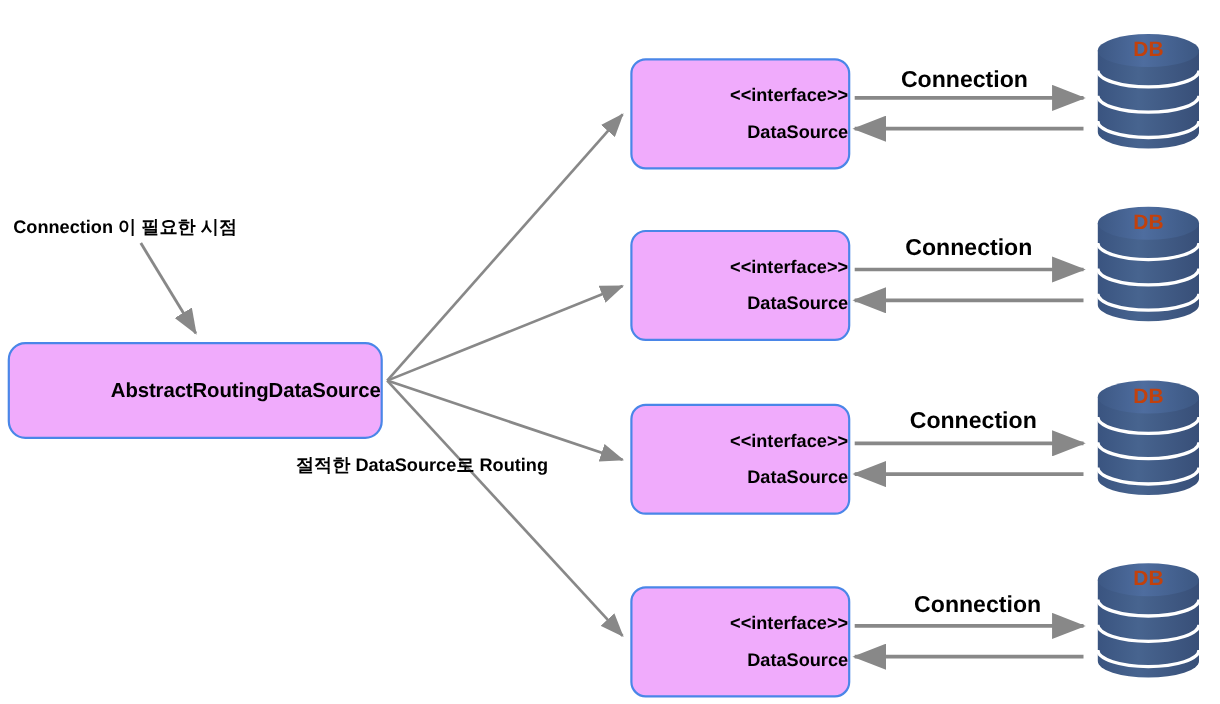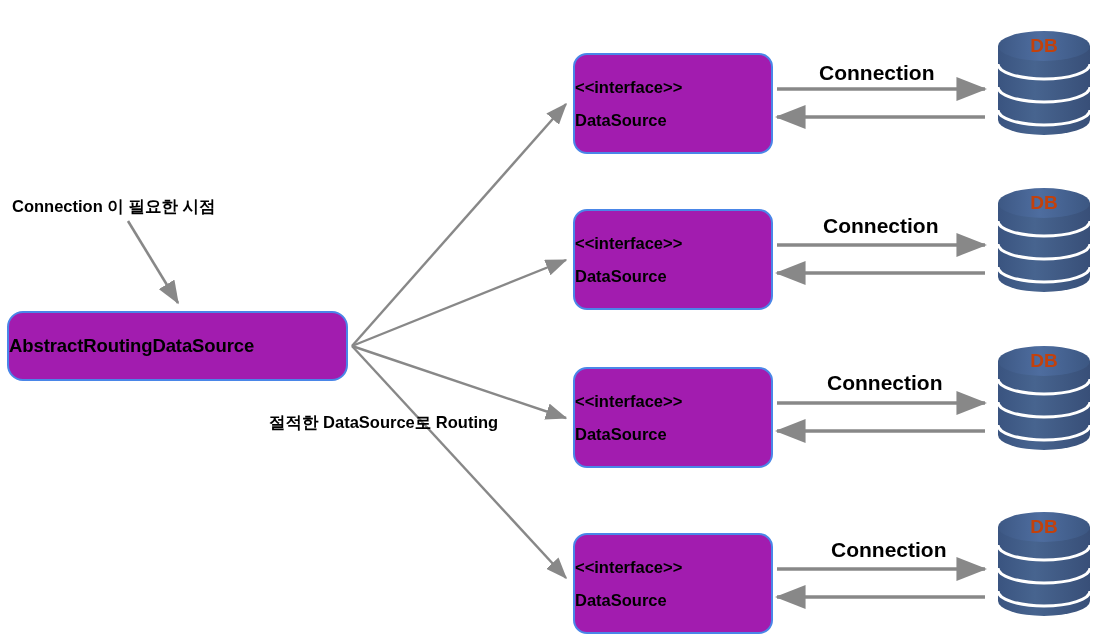--- a/index.html
+++ b/index.html
@@ -21,35 +21,35 @@
     position: absolute;
     left: 0;
     top: 0;
     width: 1109px;
     height: 640px;
     pointer-events: none;
   }
   .node-box {
     position: absolute;
     box-sizing: border-box;
-    background: #a21caf;
+    background: #f0abfc;
     border: 2.6px solid #4a86e8;
     border-radius: 14px;
     display: flex;
     flex-direction: column;
-    align-items: flex-start;
+    align-items: flex-end;
     justify-content: center;
     color: #000000;
     font-weight: bold;
   }
   .routing-box {
     left: 7px;
     top: 311px;
     width: 341px;
-    height: 70px;
+    height: 88px;
     border-radius: 16px;
     font-size: 18.5px;
     letter-spacing: -0.1px;
   }
   .iface-box {
     width: 200px;
     height: 101px;
     font-size: 16.5px;
     left: 573px;
   }

